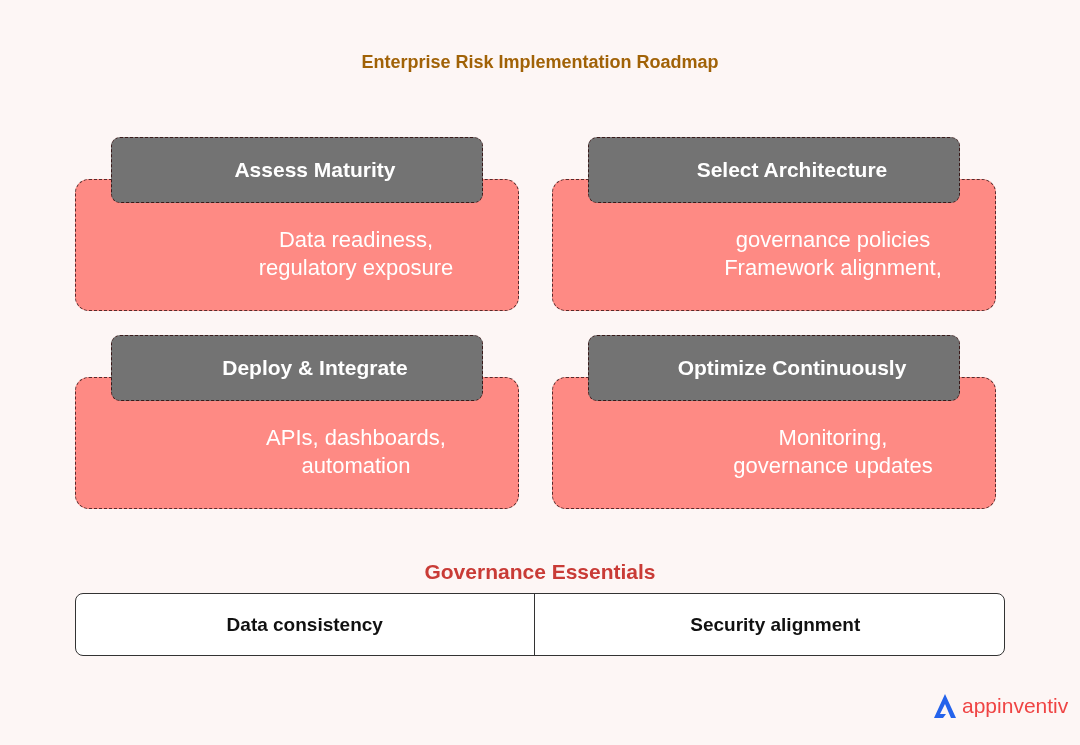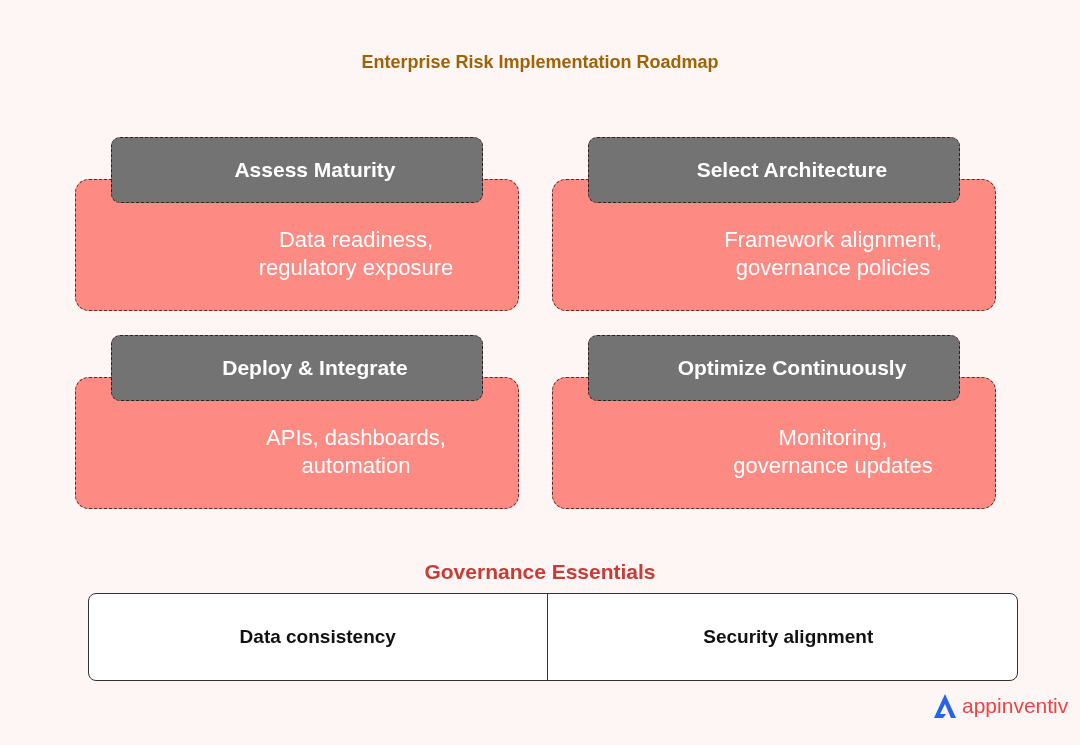--- a/index.html
+++ b/index.html
@@ -2,43 +2,43 @@
 <html><head>
 <meta charset="utf-8">
 <style>
   html,body{margin:0;padding:0;}
   body{width:1080px;height:745px;background:#fdf6f5;position:relative;overflow:hidden;font-family:"Liberation Sans",sans-serif;}
   .title{position:absolute;top:52px;left:0;width:1080px;text-align:center;font-size:18px;font-weight:bold;color:#a16207;}
   .card{position:absolute;width:444px;height:132px;background:#fe8a84;border:1px dashed #5a2a2a;border-radius:14px;box-sizing:border-box;}
   .tab{position:absolute;width:372px;height:66px;background:#737373;border:1px dashed #3a1a1a;border-radius:9px;box-sizing:border-box;color:#fff;font-weight:bold;font-size:21px;display:flex;align-items:center;justify-content:center;padding-left:36px;}
   .body-text{position:absolute;left:12px;width:100%;top:46px;text-align:center;color:#fff;font-size:22px;line-height:28px;margin-left:47px;}
   .gov-title{position:absolute;top:560px;left:0;width:1080px;text-align:center;color:#c93b36;font-weight:bold;font-size:21px;}
-  .gov-table{position:absolute;left:88px;top:593px;width:930px;height:88px;border:1px solid #333;border-radius:8px;background:#fff;display:flex;box-sizing:border-box;}
+  .gov-table{position:absolute;left:75px;top:593px;width:930px;height:63px;border:1px solid #333;border-radius:8px;background:#fff;display:flex;box-sizing:border-box;}
   .gov-cell{flex:1;display:flex;align-items:center;justify-content:center;font-weight:bold;font-size:19px;color:#111;}
   .gov-cell + .gov-cell{border-left:1px solid #333;padding-left:12px;}
   .logo{position:absolute;left:932px;top:692px;display:flex;align-items:center;gap:4px;}
   .logo-text{font-size:21px;color:#ef4444;}
 </style>
 </head>
 <body>
 
 <div class="title">Enterprise Risk Implementation Roadmap</div>
 
 <div class="card" style="left:75px;top:179px;">
   <div class="body-text">
     <div>Data readiness,</div>
     <div>regulatory exposure</div>
   </div>
 </div>
 <div class="tab" style="left:111px;top:137px;">Assess Maturity</div>
 
 <div class="card" style="left:552px;top:179px;">
   <div class="body-text">
+    <div>governance policies</div>
     <div>Framework alignment,</div>
-    <div>governance policies</div>
   </div>
 </div>
 <div class="tab" style="left:588px;top:137px;">Select Architecture</div>
 
 <div class="card" style="left:75px;top:377px;">
   <div class="body-text">
     <div>APIs, dashboards,</div>
     <div>automation</div>
   </div>
 </div>

